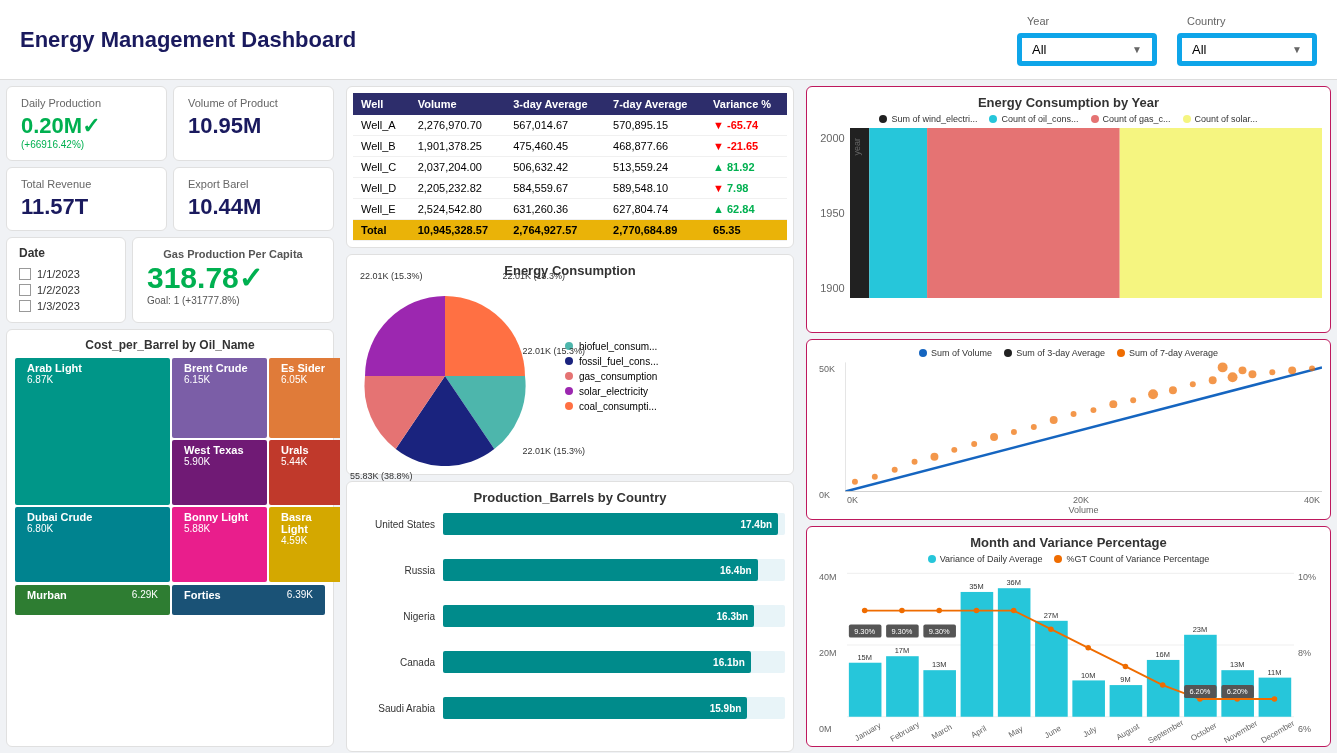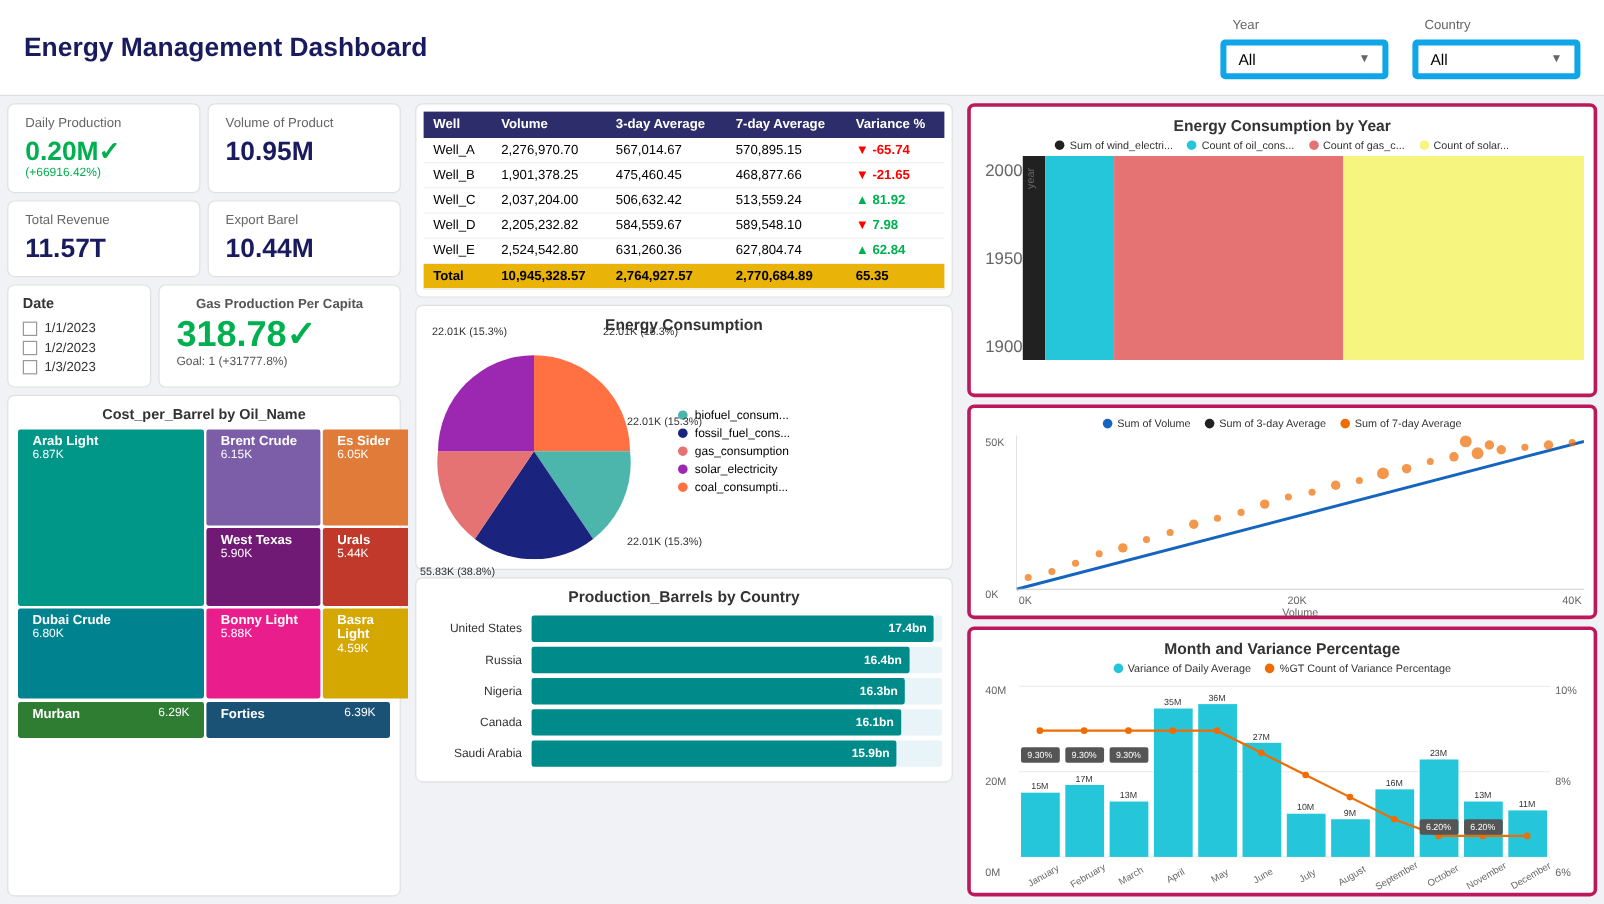--- a/index.html
+++ b/index.html
@@ -59,30 +59,30 @@
     
     .pie-card { background: white; border-radius: 6px; padding: 8px; border: 1px solid #e0e0e0; }
     .pie-title { font-size: 13px; font-weight: 700; color: #333; text-align: center; margin-bottom: 8px; }
     .pie-container { display: flex; align-items: center; gap: 10px; }
     .pie-legend { display: flex; flex-direction: column; gap: 4px; }
     .legend-item { display: flex; align-items: center; gap: 6px; font-size: 10px; }
     .legend-dot { width: 8px; height: 8px; border-radius: 50%; flex-shrink: 0; }
     
     .bar-card { background: white; border-radius: 6px; padding: 8px; border: 1px solid #e0e0e0; }
     .bar-title { font-size: 13px; font-weight: 700; color: #333; text-align: center; margin-bottom: 8px; }
-    .bar-row { display: flex; align-items: center; gap: 8px; margin-bottom: 4px; }
+    .bar-row { display: flex; align-items: center; gap: 8px; margin-bottom: 24px; }
     .bar-label { font-size: 10px; color: #333; width: 80px; text-align: right; flex-shrink: 0; }
     .bar-track { flex: 1; height: 22px; background: #e8f4f8; border-radius: 2px; position: relative; }
     .bar-fill { height: 100%; background: #008b8b; border-radius: 2px; display: flex; align-items: center; justify-content: flex-end; padding-right: 6px; }
     .bar-val { font-size: 10px; color: white; font-weight: 600; }
     
     
     .right-col { grid-column: 3; grid-row: 2; display: flex; flex-direction: column; gap: 6px; padding: 6px; overflow: hidden; }
     
-    .chart-card { background: white; border-radius: 6px; padding: 8px; border: 3px solid #be185d; }
+    .chart-card { background: white; border-radius: 6px; padding: 8px; border: 1px solid #be185d; }
     .chart-title { font-size: 13px; font-weight: 700; color: #333; text-align: center; margin-bottom: 4px; }
     .chart-legend { display: flex; gap: 12px; flex-wrap: wrap; justify-content: center; margin-bottom: 4px; }
     .legend-line { display: flex; align-items: center; gap: 4px; font-size: 9px; color: #333; }
     .legend-circle { width: 8px; height: 8px; border-radius: 50%; }
   </style>
 </head>
 <body>
 
 <div class="dashboard">
 
@@ -390,21 +390,21 @@
         <div class="legend-line">
           <div class="legend-circle" style="background:#e57373;"></div>
           <span>Count of gas_c...</span>
         </div>
         <div class="legend-line">
           <div class="legend-circle" style="background:#f5f580;"></div>
           <span>Count of solar...</span>
         </div>
       </div>
       <div style="display:flex; height:170px;">
-        <div style="display:flex; flex-direction:column; justify-content:space-between; padding:4px 4px; font-size:14px; color:#666; width:35px;">
+        <div style="display:flex; flex-direction:column; justify-content:space-between; padding:4px 4px; font-size:11px; color:#666; width:35px;align-items:center;">
           <span>2000</span>
           <span>1950</span>
           <span>1900</span>
         </div>
         <div style="flex:1; position:relative; overflow:hidden;">
           <svg width="100%" height="170" viewBox="0 0 490 170" preserveAspectRatio="none">
 
             <defs>
               <linearGradient id="grad1" x1="0%" y1="0%" x2="100%" y2="0%">
                 <stop offset="0%" style="stop-color:#212121"></stop>

